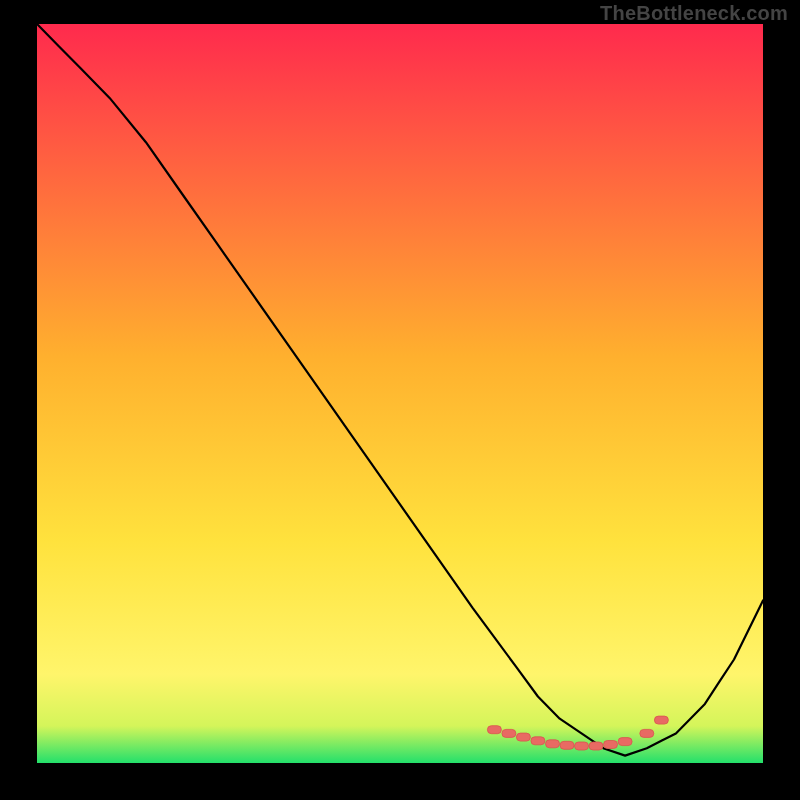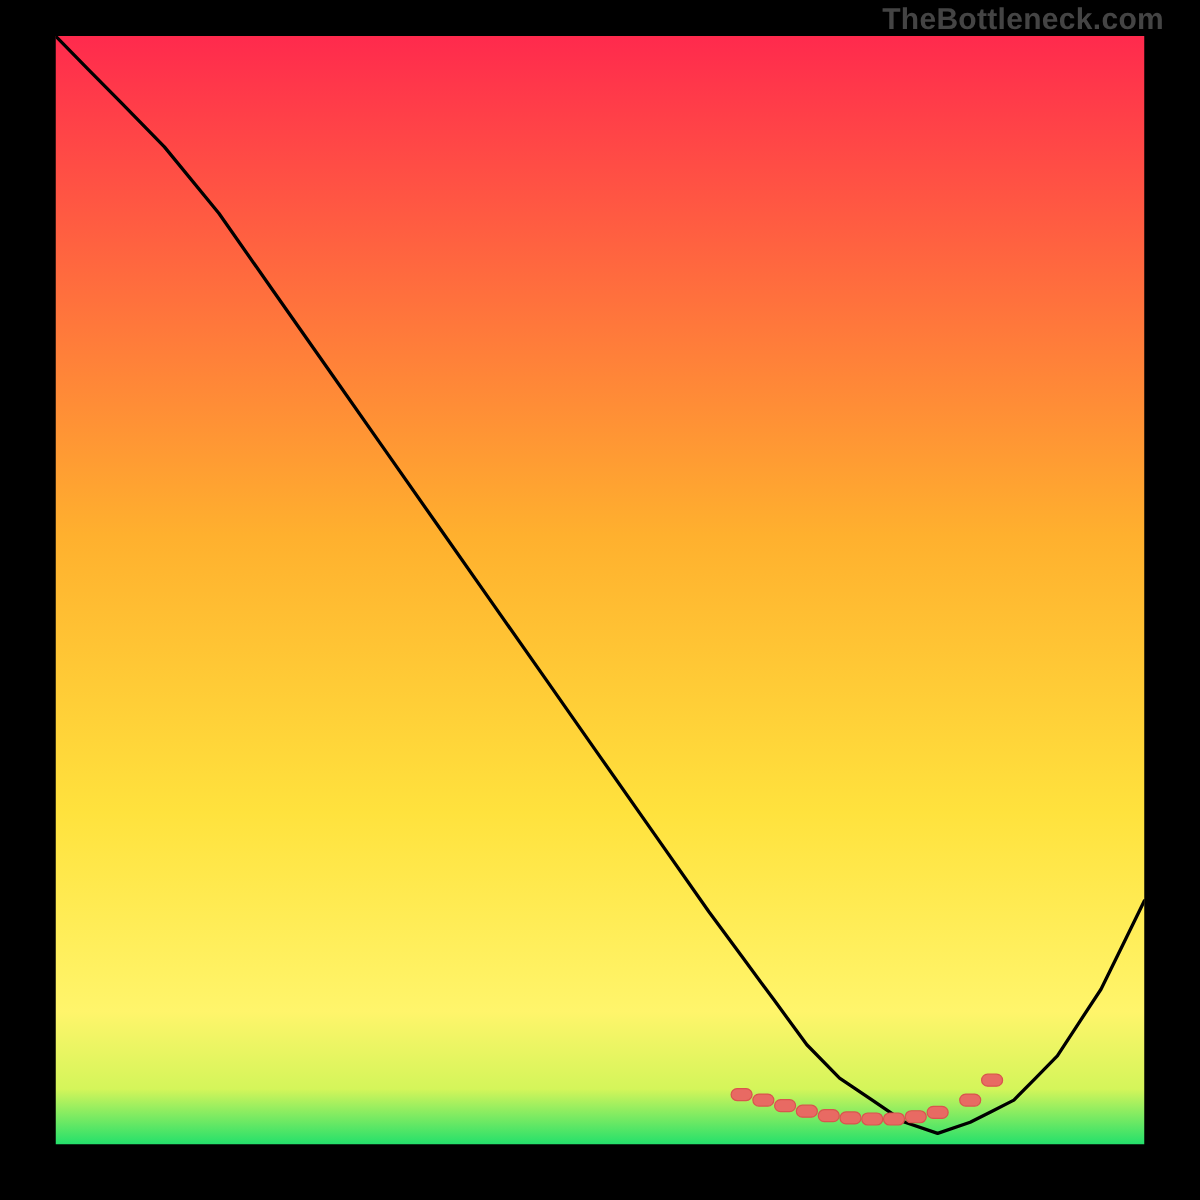--- a/index.html
+++ b/index.html
@@ -13,21 +13,21 @@
   }
   .frame {
     width: 800px;
     height: 800px;
     position: relative;
     background: #000;
   }
   .watermark {
     position: absolute;
     top: 2px;
-    right: 24px;
+    right: 12px;
     color: #444;
     font-size: 20px;
     font-weight: 600;
     z-index: 10;
     letter-spacing: 0.2px;
   }
   .plot-wrap {
     position: absolute;
     left: 37px;
     top: 24px;

